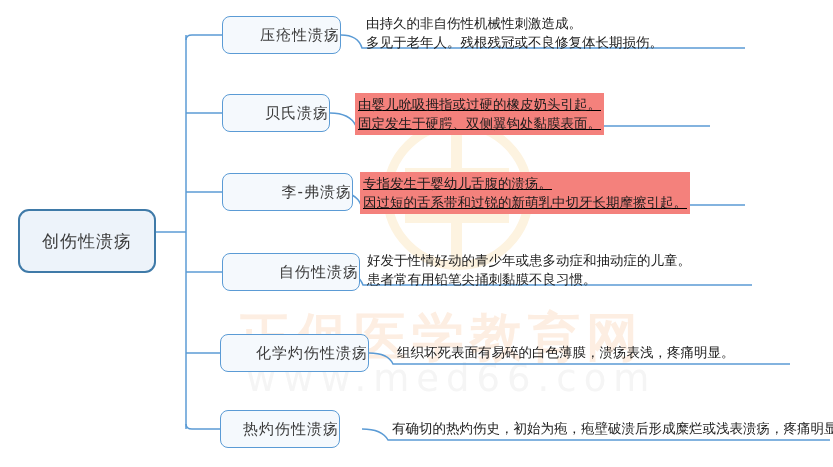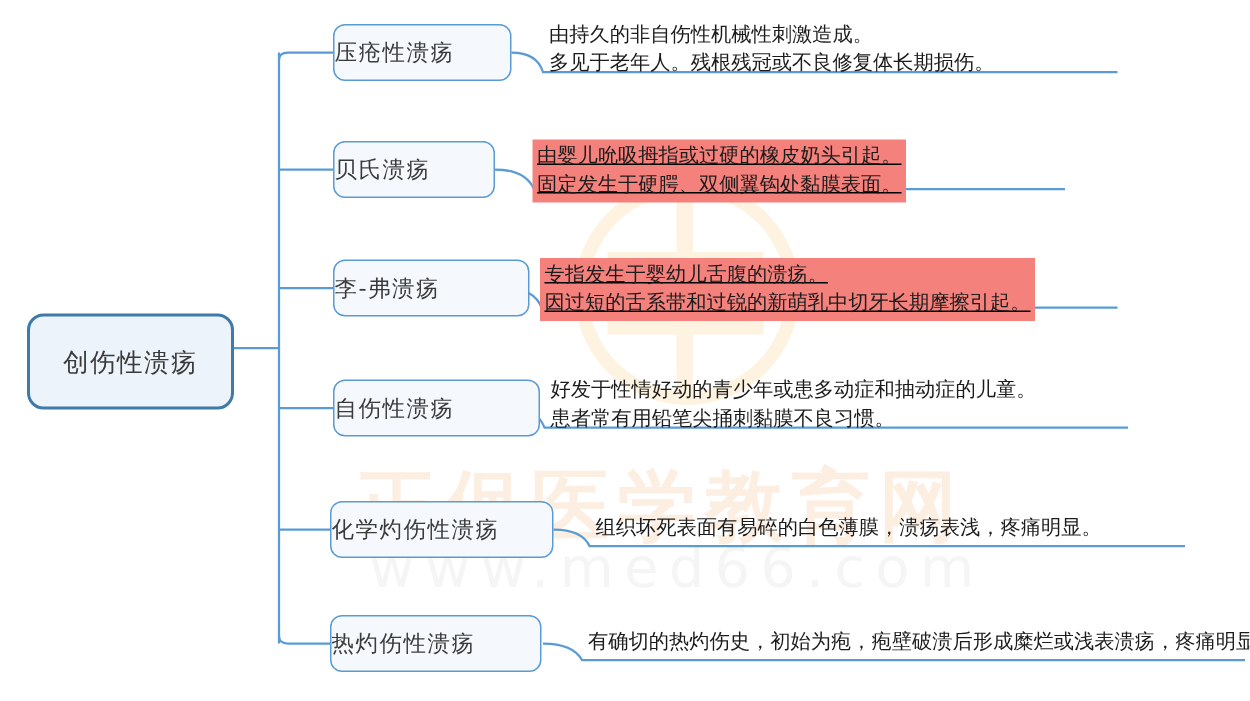--- a/index.html
+++ b/index.html
@@ -111,21 +111,21 @@
   
   .branch-node {
     position: absolute;
     height: 38px;
     background: #f5f9fd;
     border: 1.5px solid #5b9bd5;
     border-radius: 8px;
     box-sizing: border-box;
     display: flex;
     align-items: center;
-    justify-content: flex-start;
+    justify-content: flex-end;
     z-index: 3;
   }
   .branch-node .node-label {
     font-size: 15px;
     color: #3a3a3a;
     letter-spacing: 1px;
     white-space: nowrap;
   }
   
   .desc {
@@ -208,21 +208,21 @@
   </div>
 
   <div class="branch-node" style="left:222px; top:253px; width:138px;">
     <span class="node-label">自伤性溃疡</span>
   </div>
 
   <div class="branch-node" style="left:220px; top:334px; width:149px;">
     <span class="node-label">化学灼伤性溃疡</span>
   </div>
 
-  <div class="branch-node" style="left:220px; top:410px; width:141px;">
+  <div class="branch-node" style="left:220px; top:410px; width:120px;">
     <span class="node-label">热灼伤性溃疡</span>
   </div>
 
   <div class="desc" style="left:366px; top:14px;">
     <span class="desc-line">由持久的非自伤性机械性刺激造成。</span>
     <span class="desc-line">多见于老年人。残根残冠或不良修复体长期损伤。</span>
   </div>
 
   <div class="desc highlight" style="left:355px; top:93px;">
     <span class="desc-line">由婴儿吮吸拇指或过硬的橡皮奶头引起。</span>

